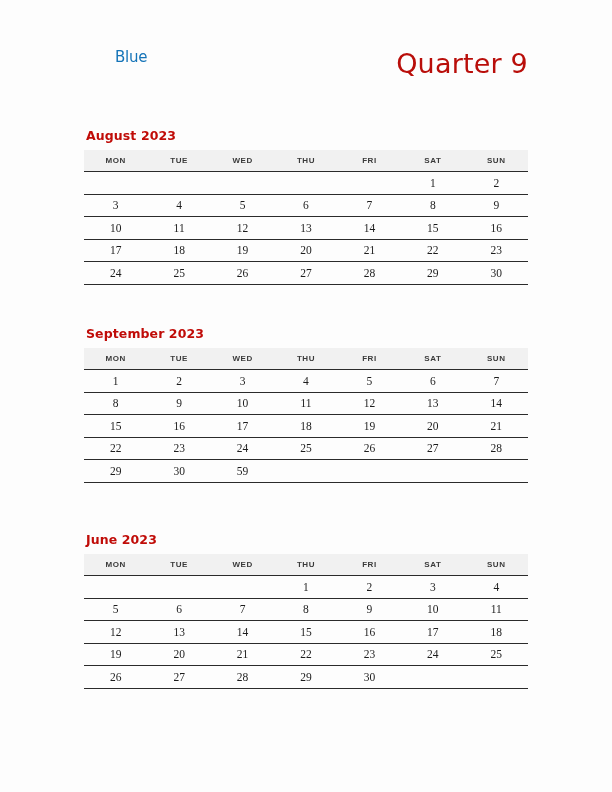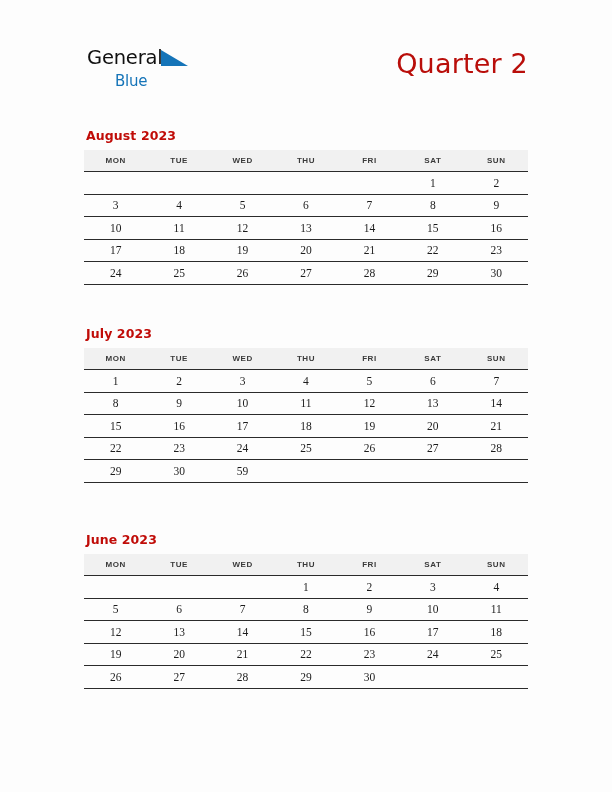--- a/index.html
+++ b/index.html
@@ -137,31 +137,26 @@
   }
 </style>
 </head>
 <body>
 
 <div class="page">
 
   <div class="header">
 
     <div class="logo">
-      <div class="logo-row1">
-        <span class="logo-general">General</span><span class="logo-tri"><svg width="28" height="16" viewBox="0 0 28 16">
-              <polygon points="0,0 0,16 27,16" fill="#1574b8"></polygon>
-            </svg></span>
-      </div>
       <div class="logo-row2">
         <span class="logo-blue">Blue</span>
       </div>
     </div>
 
-    <div class="quarter-title">Quarter 2</div>
+    <div class="quarter-title">Quarter 9</div>
   </div>
 
   <div class="month-block" id="month-0">
     <div class="month-title">August 2023</div>
     <table class="cal">
       <thead>
         <tr>
           <th>MON</th>
           <th>TUE</th>
           <th>WED</th>
@@ -215,21 +210,21 @@
           <td>27</td>
           <td>28</td>
           <td>29</td>
           <td>30</td>
         </tr>
       </tbody>
     </table>
   </div>
 
   <div class="month-block" id="month-1">
-    <div class="month-title">July 2023</div>
+    <div class="month-title">September 2023</div>
     <table class="cal">
       <thead>
         <tr>
           <th>MON</th>
           <th>TUE</th>
           <th>WED</th>
           <th>THU</th>
           <th>FRI</th>
           <th>SAT</th>
           <th>SUN</th>

